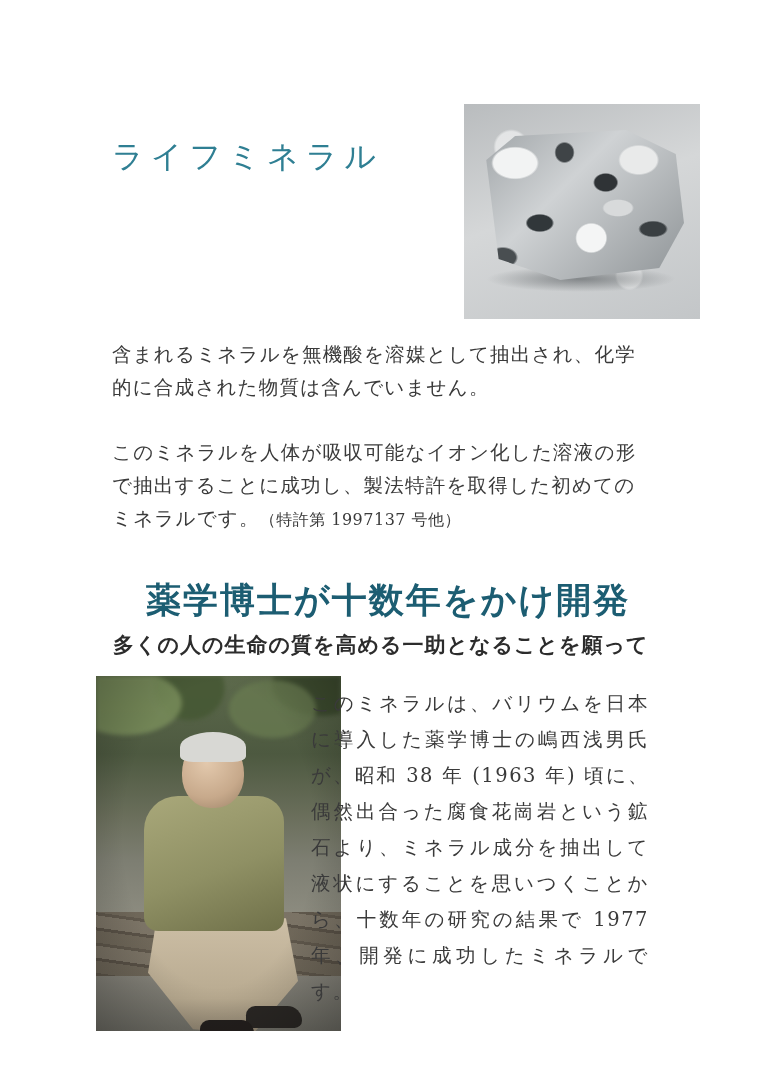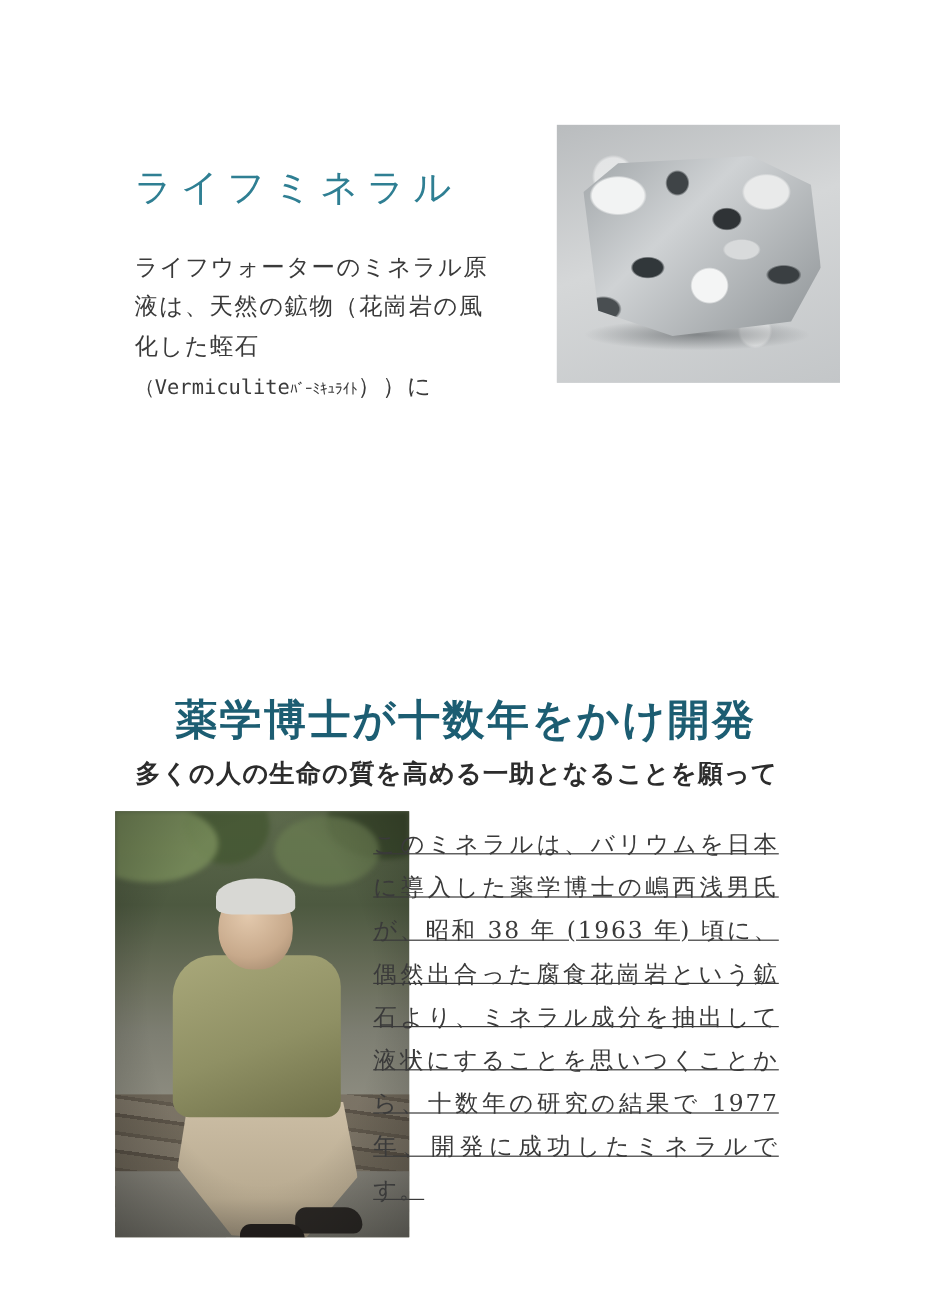--- a/index.html
+++ b/index.html
@@ -257,39 +257,39 @@
     left: 311px;
     top: 666px;
     width: 338px;
     font-size: 19.5px;
     line-height: 36px;
     letter-spacing: 1.5px;
     text-align: justify;
     text-align-last: left;
     color: #3a3a3a;
     font-family: "DejaVu Serif", "Liberation Serif", serif;
-    text-decoration: underline;
   }
 </style>
 </head>
 <body>
 
 <div class="page">
 
   <h1 class="title-mineral">ライフミネラル</h1>
 
   <figure class="rock-photo">
     <div class="bg"></div>
     <div class="shadow"></div>
     <div class="stone"></div>
   </figure>
 
-  <p class="para para-1"><span>ライフウォーターのミネラル原液は、天然の鉱物（花崗岩の風化した蛭石</span><br><span class="mono-inline">（Vermiculite</span><span class="mono-small">ﾊﾞｰﾐｷｭﾗｲﾄ</span><span>））に</span></p>
-
-
+
+  <p class="para para-1b">含まれるミネラルを無機酸を溶媒として抽出され、化学的に合成された物質は含んでいません。</p>
+
+  <p class="para para-2"><span>このミネラルを人体が吸収可能なイオン化した溶液の形で抽出することに成功し、製法特許を取得した初めてのミネラルです。</span><span class="small">（特許第 1997137 号他）</span></p>
 
   <h2 class="heading-2">薬学博士が十数年をかけ開発</h2>
 
   <h3 class="subheading-2">多くの人の生命の質を高める一助となることを願って</h3>
 
   <figure class="person-photo">
     <div class="scene"></div>
     <div class="foliage"></div>
     <div class="bench"></div>
     <div class="ground"></div>

